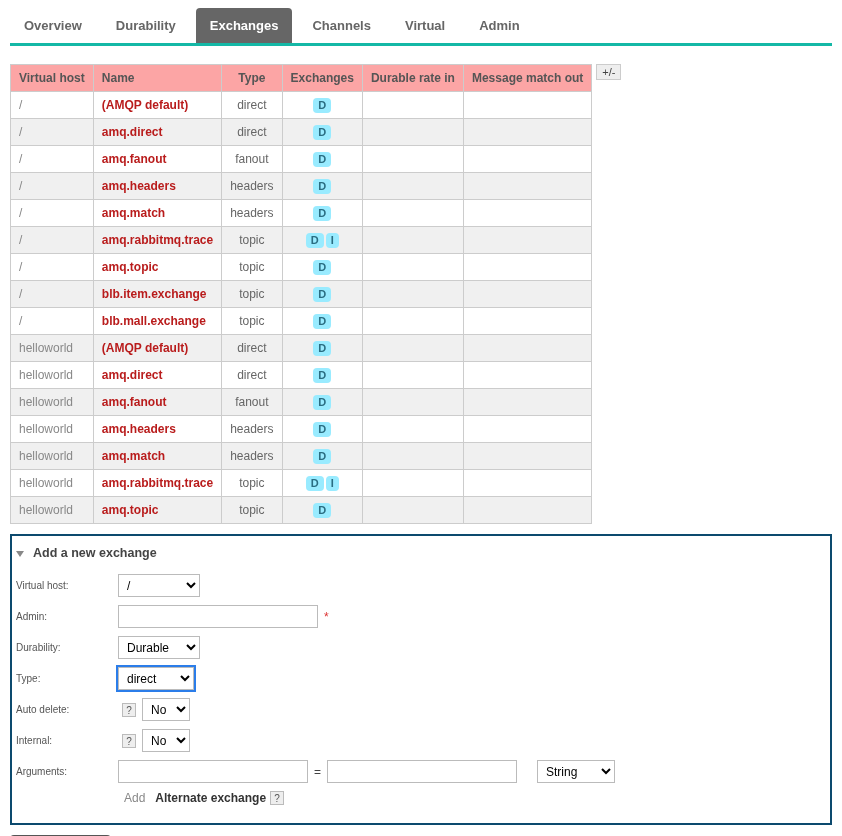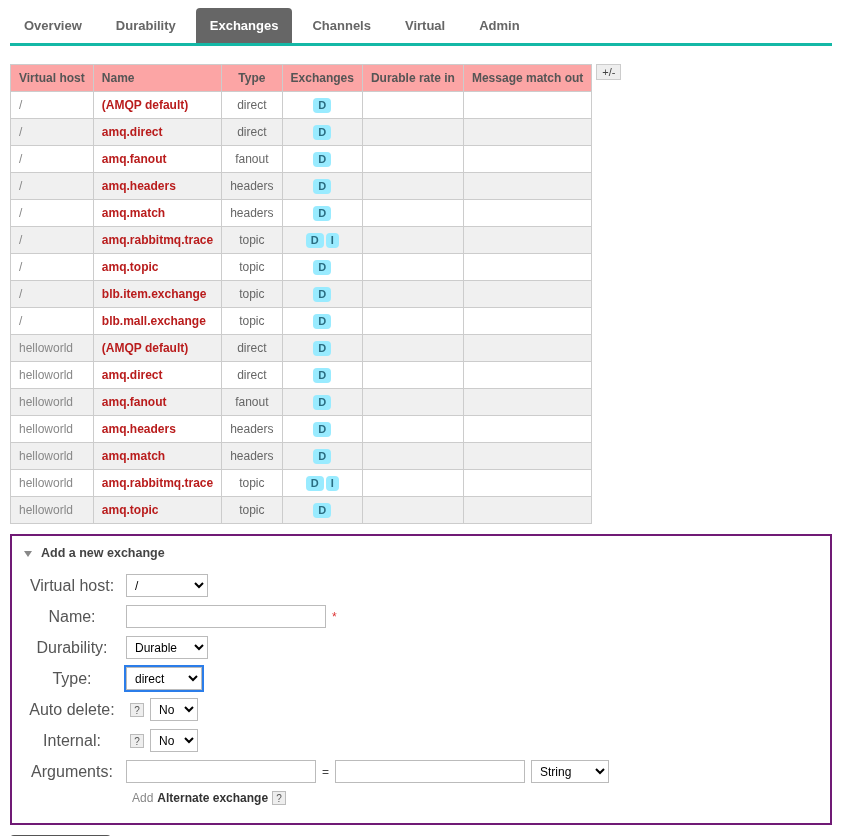--- a/index.html
+++ b/index.html
@@ -71,23 +71,23 @@
     padding: 1px 5px;
     font-size: 11px;
     cursor: pointer;
     display: inline-block;
     margin-left: 4px;
     vertical-align: top;
   }
   .table-wrap { display: flex; align-items: flex-start; }
 
   .section {
-    border: 2px solid #701a75;
+    border: 2px solid #0c4a6e;
     margin-top: 10px;
-    padding: 10px 12px 18px 12px;
+    padding: 10px 12px 18px 4px;
   }
   .section-head {
     font-weight: bold;
     color: #444;
     font-size: 12.5px;
     margin-bottom: 14px;
     cursor: pointer;
   }
   .section-head .chev {
     display: inline-block;
@@ -98,23 +98,23 @@
     margin-right: 6px;
     vertical-align: middle;
   }
   .form-row {
     display: flex;
     align-items: center;
     margin-bottom: 8px;
   }
   .form-row label {
     width: 102px;
-    text-align: center;
+    text-align: left;
     color: #555;
-    font-size: 16px;
+    font-size: 10px;
     padding-right: 6px;
   }
   .form-row select, .form-row input[type=text] {
     font-size: 12px;
     padding: 3px 4px;
     border: 1px solid #bbb;
     height: 23px;
   }
   .form-row select { background: #fff; }
   .req { color: #d33; margin-left: 6px; }
@@ -126,23 +126,23 @@
     font-size: 10px;
     width: 14px; height: 14px;
     text-align: center;
     line-height: 13px;
     margin-left: 4px;
     cursor: pointer;
   }
   .sel-highlight { outline: 2px solid #2b7de9; }
   .args-row input[type=text] { width: 190px; }
   .args-row .eq { margin: 0 6px; }
-  .args-row select { margin-left: 6px; }
+  .args-row select { margin-left: 20px; }
   .add-row { display:flex; align-items:flex-end; margin-top:4px; margin-left:108px; color:#888; }
-  .add-row .ae { font-weight: bold; color:#333; margin-left:4px; }
+  .add-row .ae { font-weight: bold; color:#333; margin-left:10px; }
 
   .add-ex-btn {
     background: #555;
     color: #fff;
     border: none;
     padding: 7px 12px;
     border-radius: 4px;
     font-size: 12px;
     margin: 10px 10px 22px 10px;
     cursor: pointer;
@@ -319,21 +319,21 @@
     </div>
 
     <div class="form-row">
       <label>Virtual host:</label>
       <select style="width:82px">
         <option>/</option>
       </select>
     </div>
 
     <div class="form-row">
-      <label>Name:</label>
+      <label>Admin:</label>
       <input type="text" style="width: 200px;" value="">
       <span class="req">*</span>
     </div>
 
     <div class="form-row">
       <label>Durability:</label>
       <select style="width:82px">
         <option>Durable</option>
       </select>
     </div>

